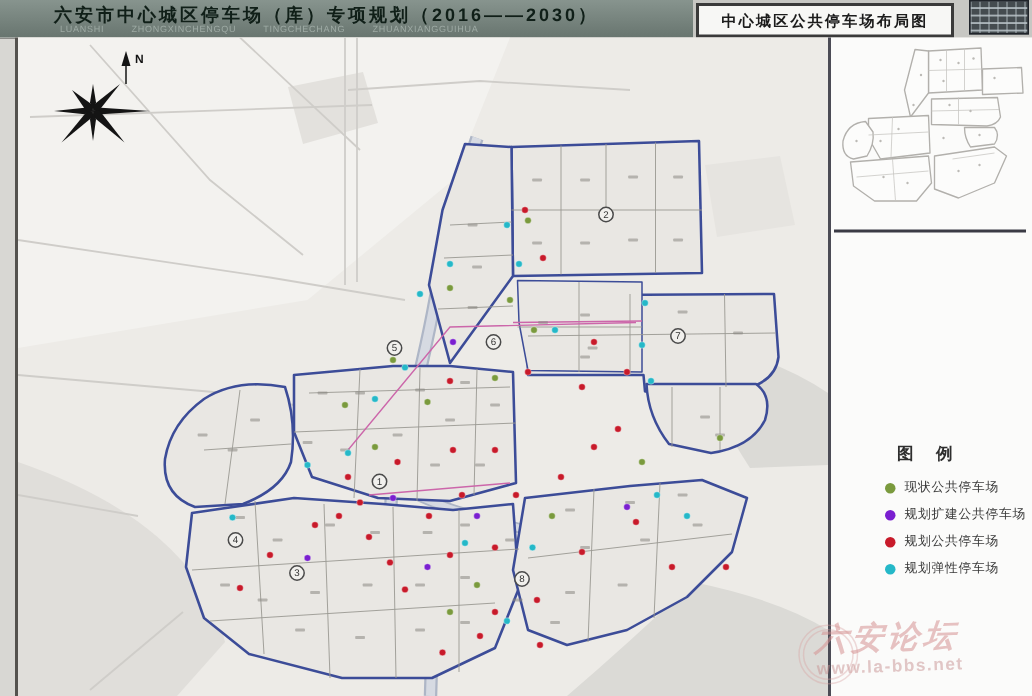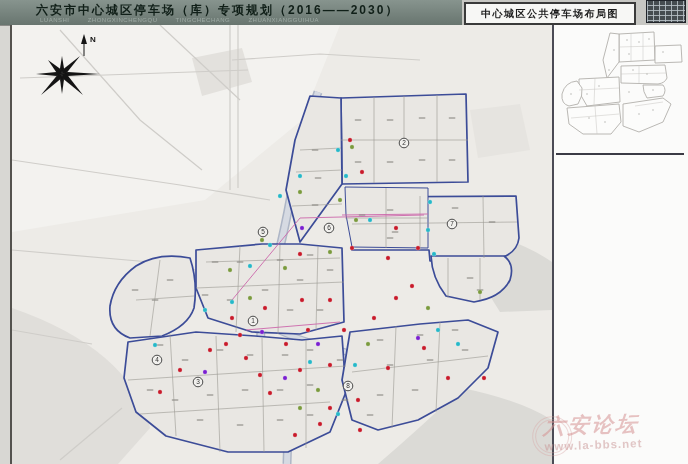--- a/index.html
+++ b/index.html
@@ -414,19 +414,40 @@
       <circle cx="46" cy="92" r="0.8"></circle>
         <circle cx="80" cy="84" r="0.8"></circle>
         <circle cx="94" cy="80" r="0.8"></circle>
       <circle cx="55" cy="20" r="0.8"></circle>
         <circle cx="50" cy="40" r="0.8"></circle>
         <circle cx="70" cy="62" r="0.8"></circle>
     </g>
   </svg>
   <div class="sidebar-divider"></div>
 
+  <div class="legend">
+    <div class="legend-title">图 例</div>
+    <div id="legend-items">
+        <div class="legend-item">
+          <span class="legend-dot" style="background: rgb(122, 154, 61);"></span>
+          <span class="legend-label">现状公共停车场</span>
+        </div>
+        <div class="legend-item">
+          <span class="legend-dot" style="background: rgb(122, 31, 208);"></span>
+          <span class="legend-label">规划扩建公共停车场</span>
+        </div>
+        <div class="legend-item">
+          <span class="legend-dot" style="background: rgb(200, 26, 42);"></span>
+          <span class="legend-label">规划公共停车场</span>
+        </div>
+        <div class="legend-item">
+          <span class="legend-dot" style="background: rgb(37, 184, 200);"></span>
+          <span class="legend-label">规划弹性停车场</span>
+        </div>
+      </div>
+  </div>
 </div>
 
 <div class="watermark">
   <div class="wm-ring"></div>
   <div class="wm-name">六安论坛</div>
   <div class="wm-url">www.la-bbs.net</div>
 </div>
 
 </body></html>

